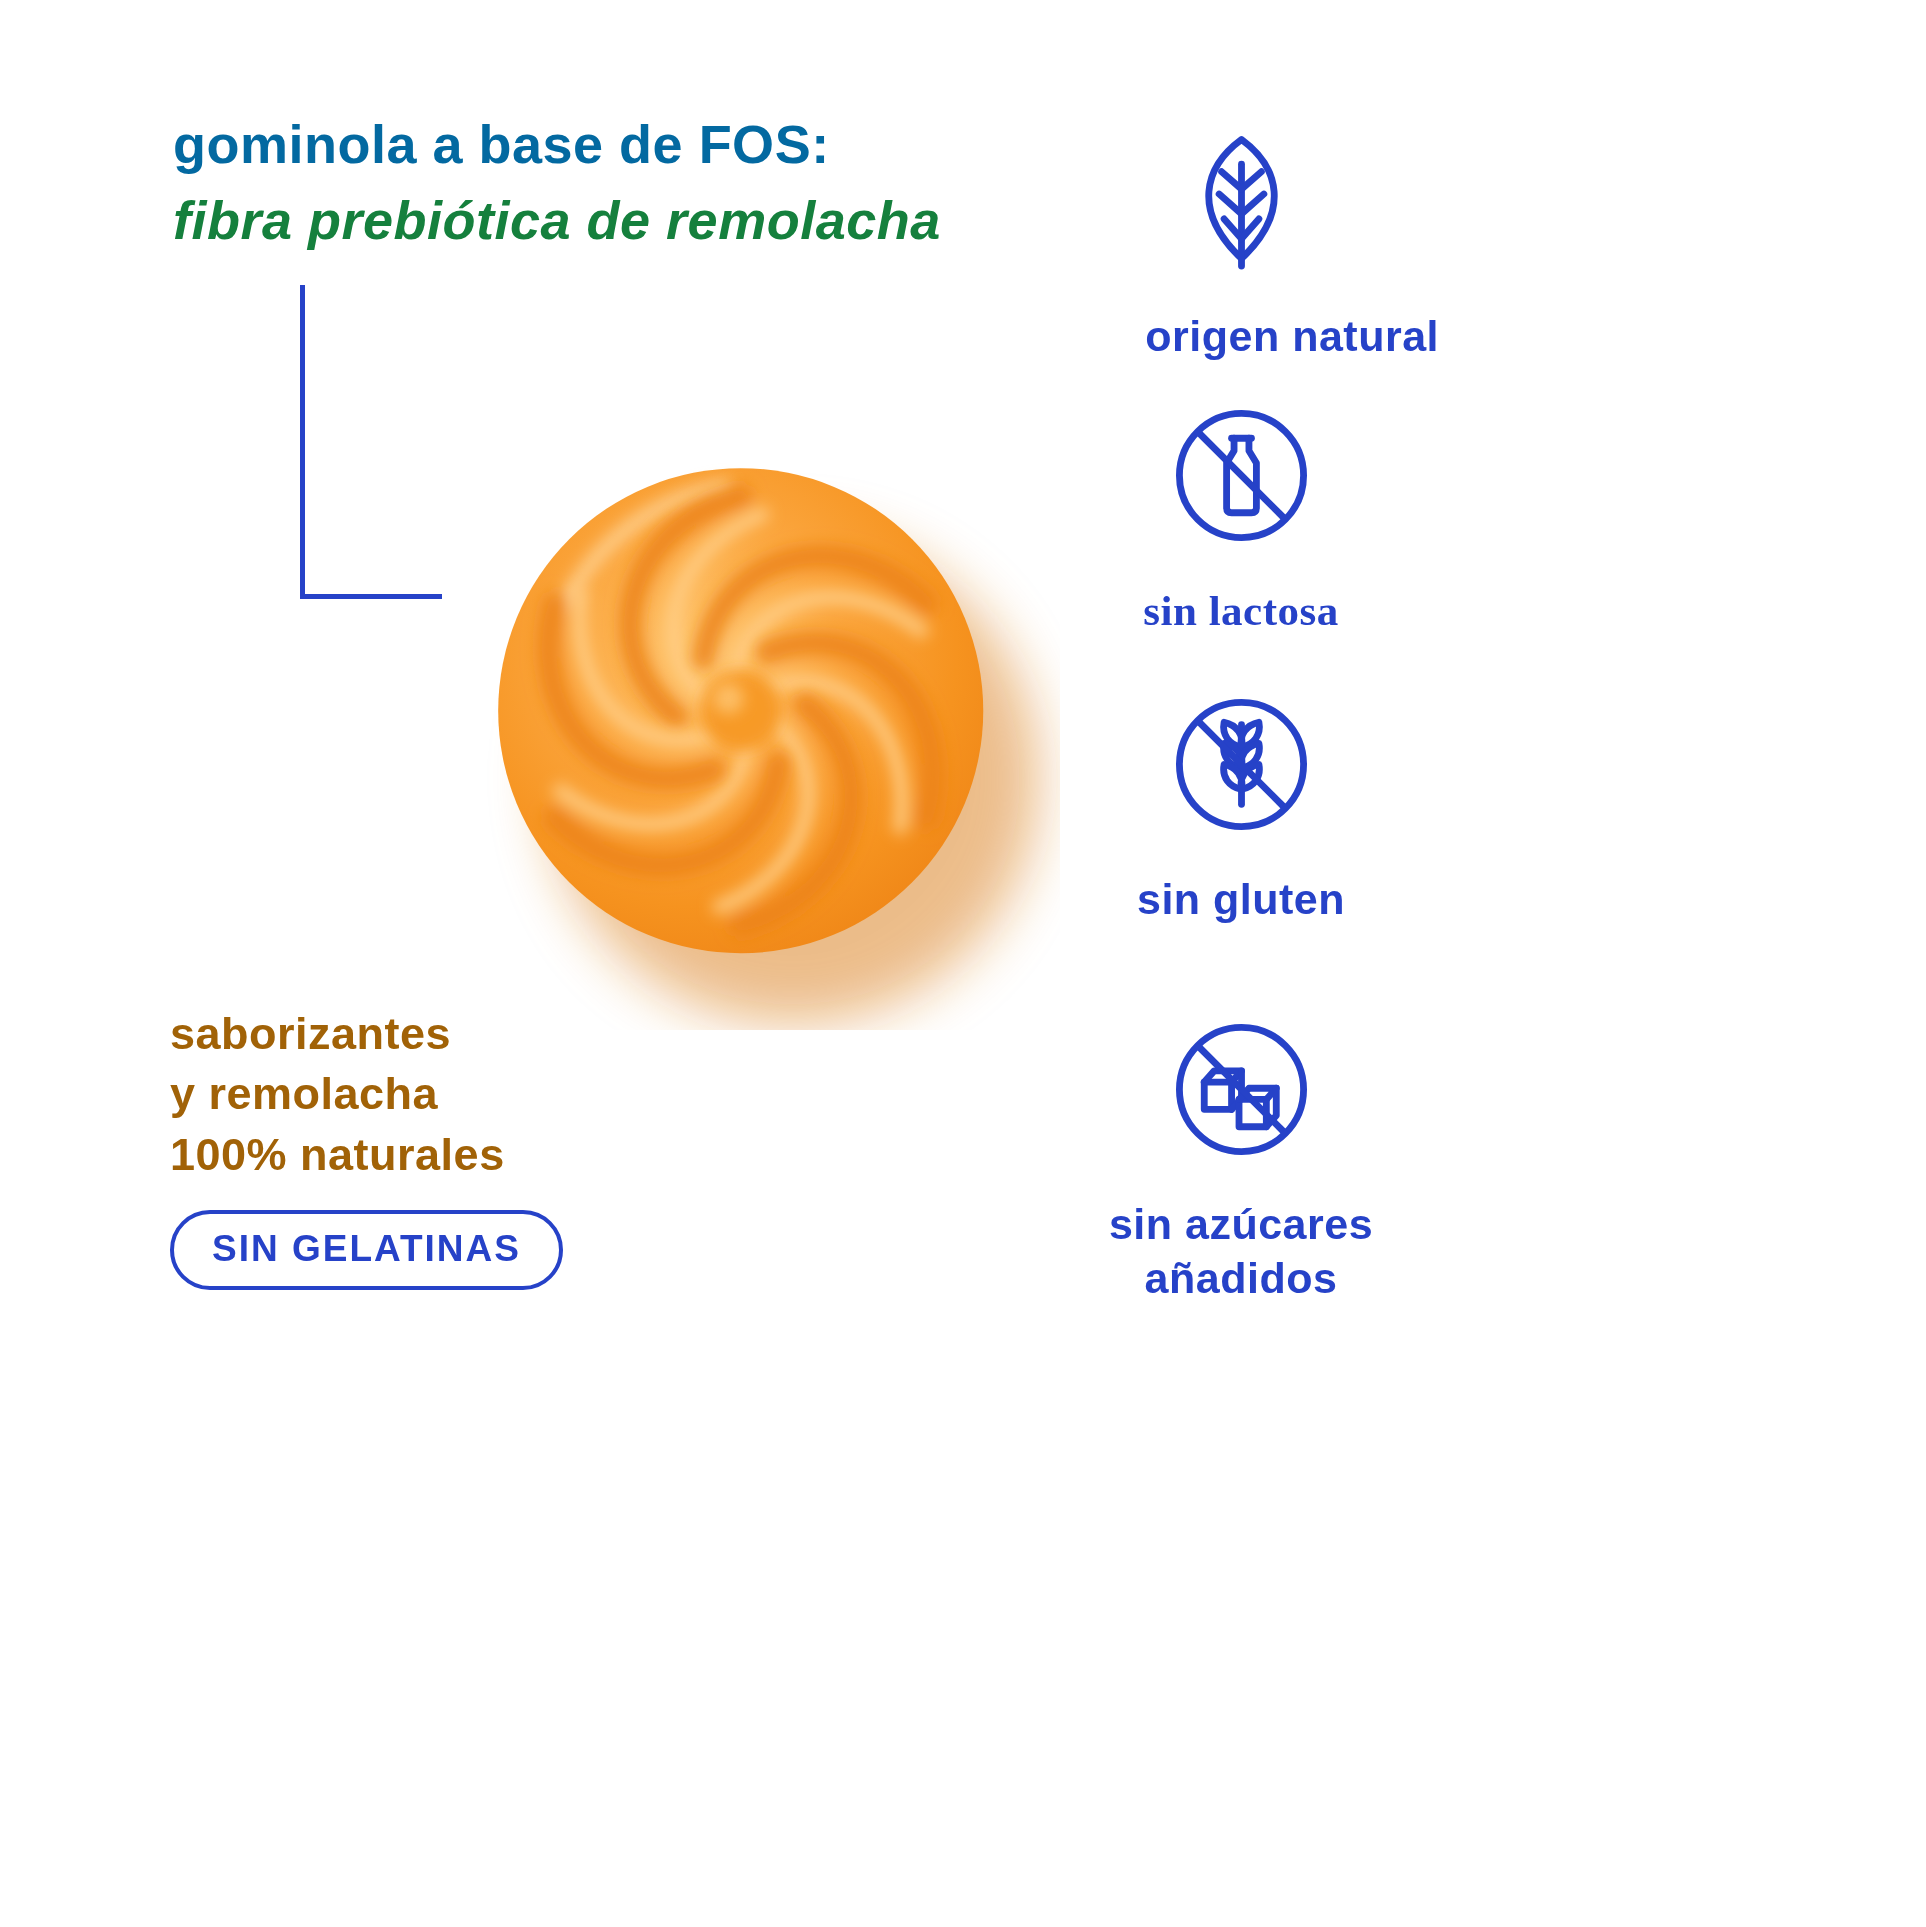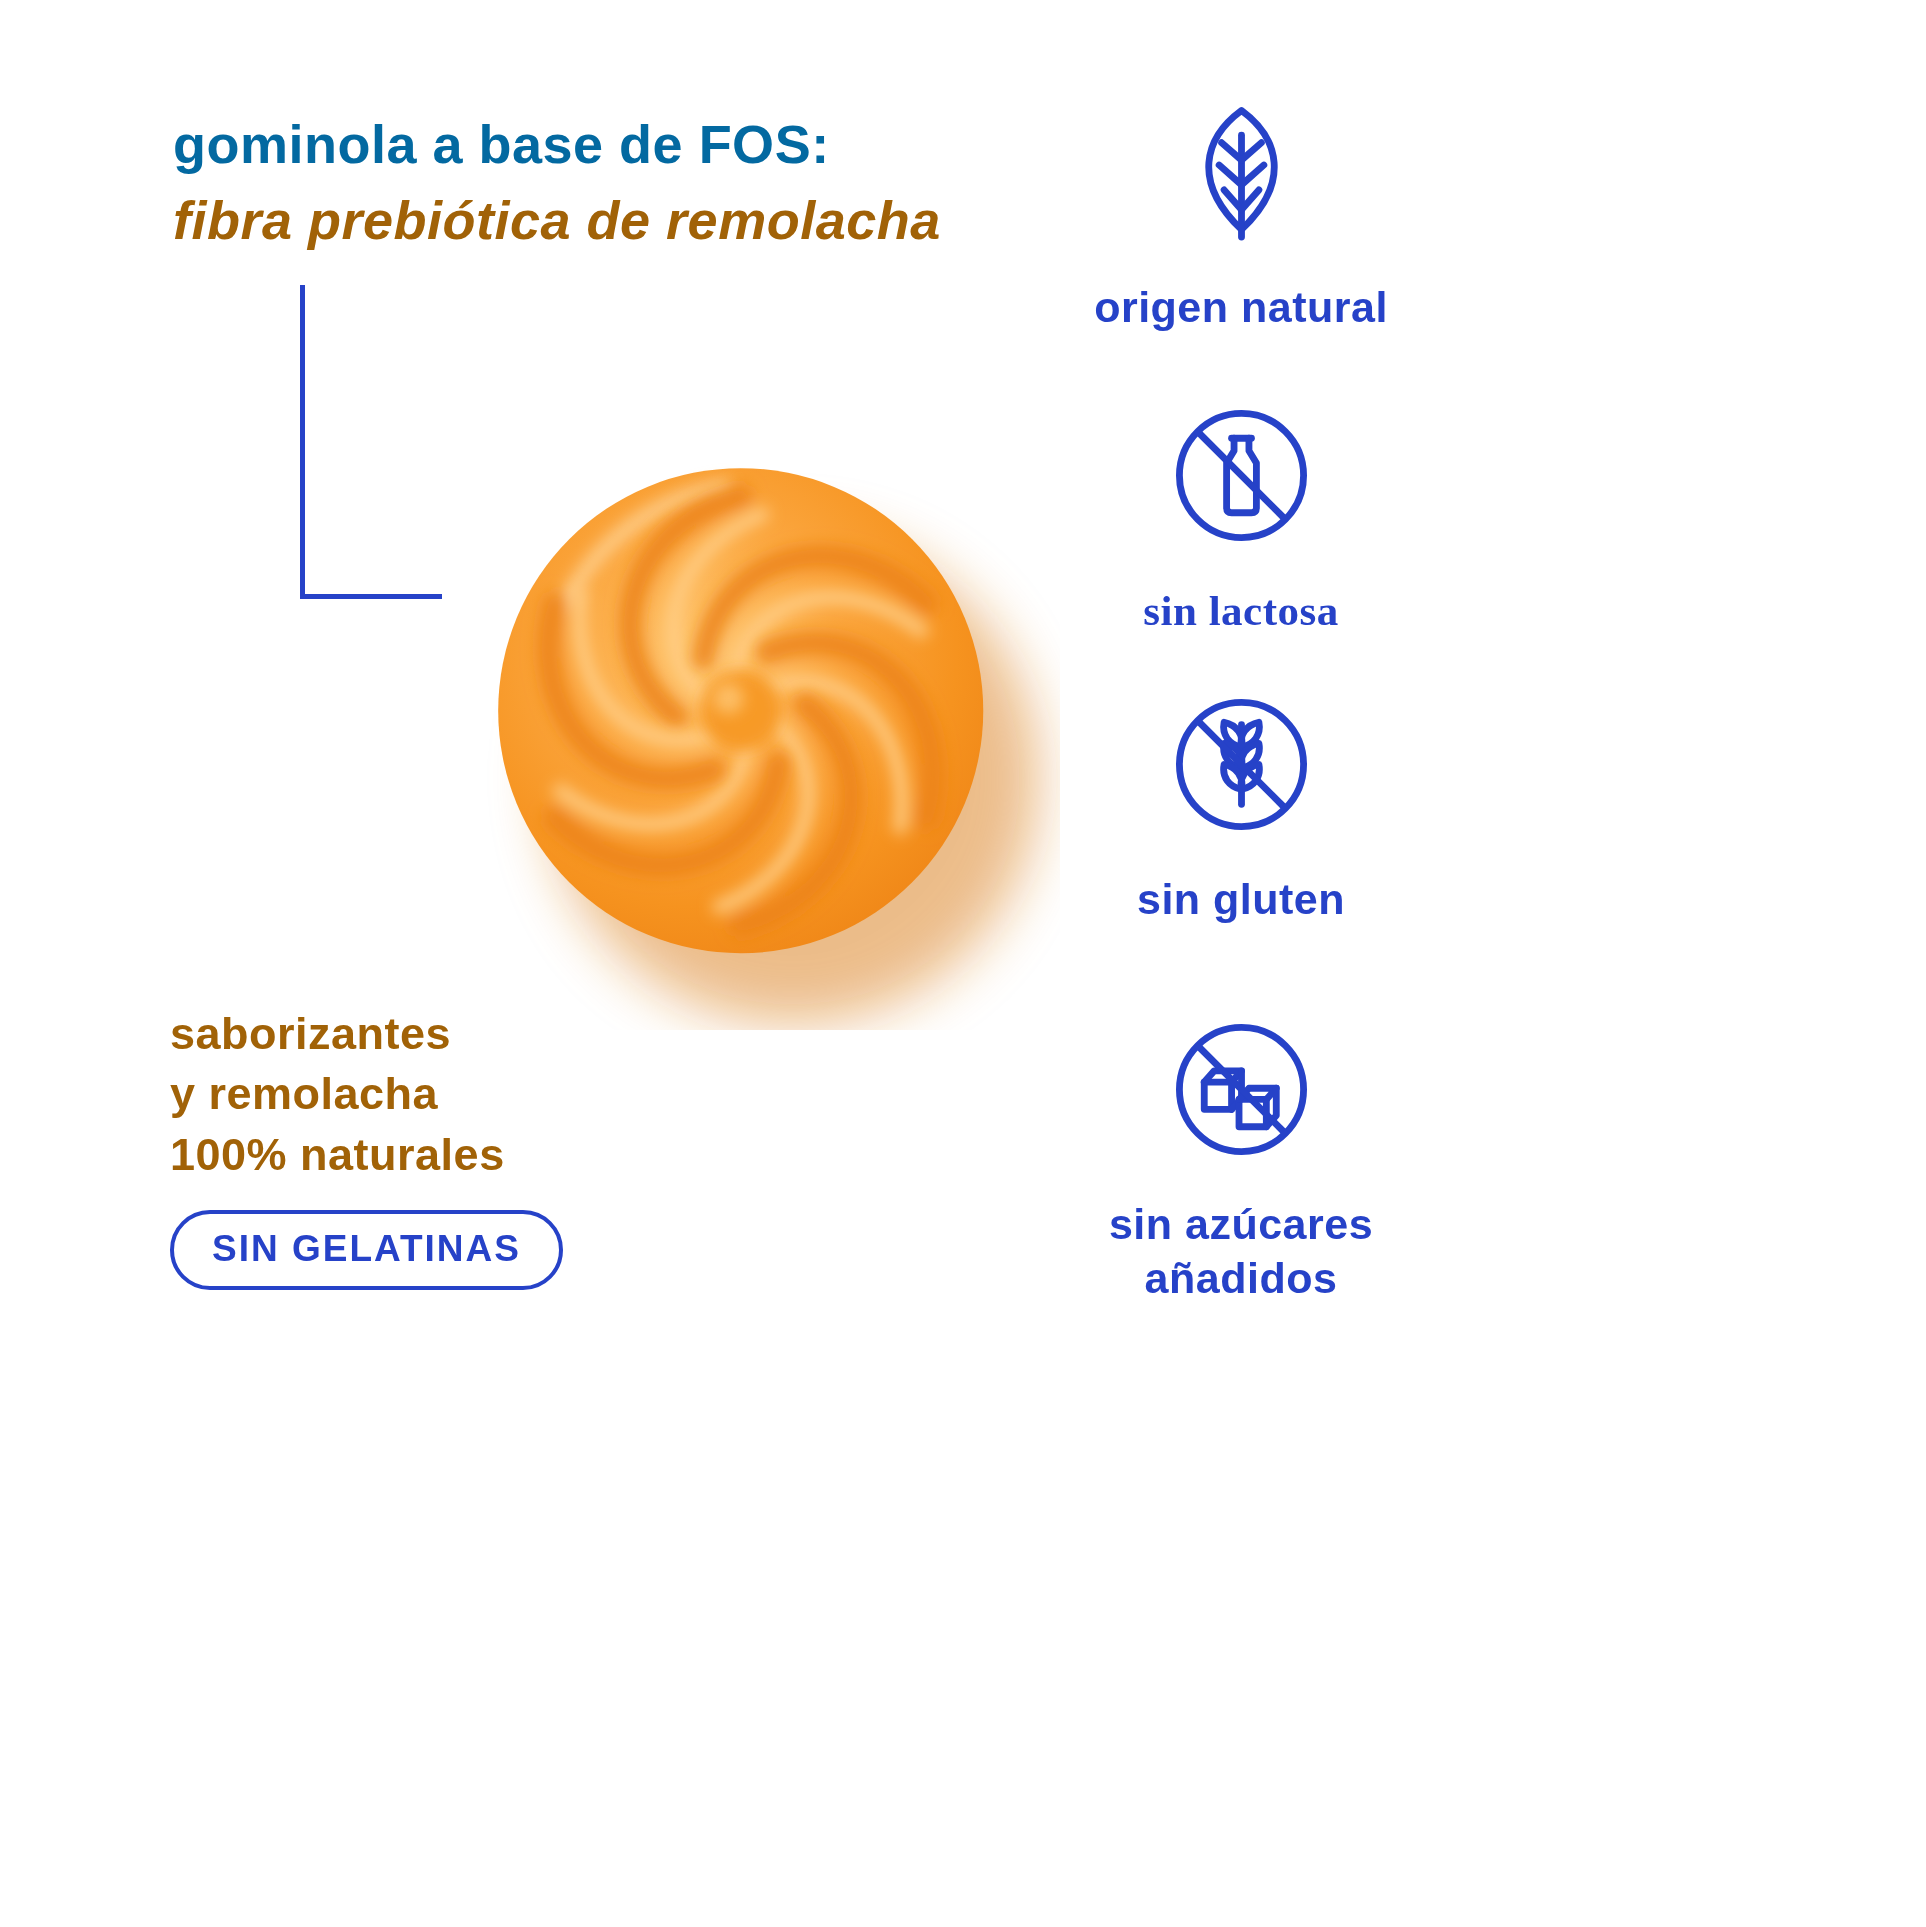--- a/index.html
+++ b/index.html
@@ -28,21 +28,21 @@
     font-weight: 800;
     letter-spacing: 0.5px;
     color: #0369a1;
     line-height: 1.25;
   }
   .title-line2 {
     font-size: 54px;
     font-weight: 600;
     font-style: italic;
     letter-spacing: 0.5px;
-    color: #a16207;
+    color: #15803d;
     line-height: 1.25;
     margin-top: 8px;
   }
 
   
   .connector {
     position: absolute;
     left: 300px;
     top: 285px;
     width: 137px;
@@ -81,21 +81,21 @@
   }
   .feature-label {
     font-size: 43px;
     font-weight: 600;
     letter-spacing: 0.5px;
     color: #2642c8;
     line-height: 1.25;
     margin: 0 auto;
     max-width: 396px;
   }
-  .f1 { top: 98px; }
+  .f1 { top: 127px; text-align: right; }
   .f2 { top: 401px; font-family: Liberation Serif, serif; }
   .f3 { top: 690px; }
   .f4 { top: 1015px; }
 
   
   .notes {
     position: absolute;
     left: 170px;
     top: 1004px;
     font-size: 45px;

